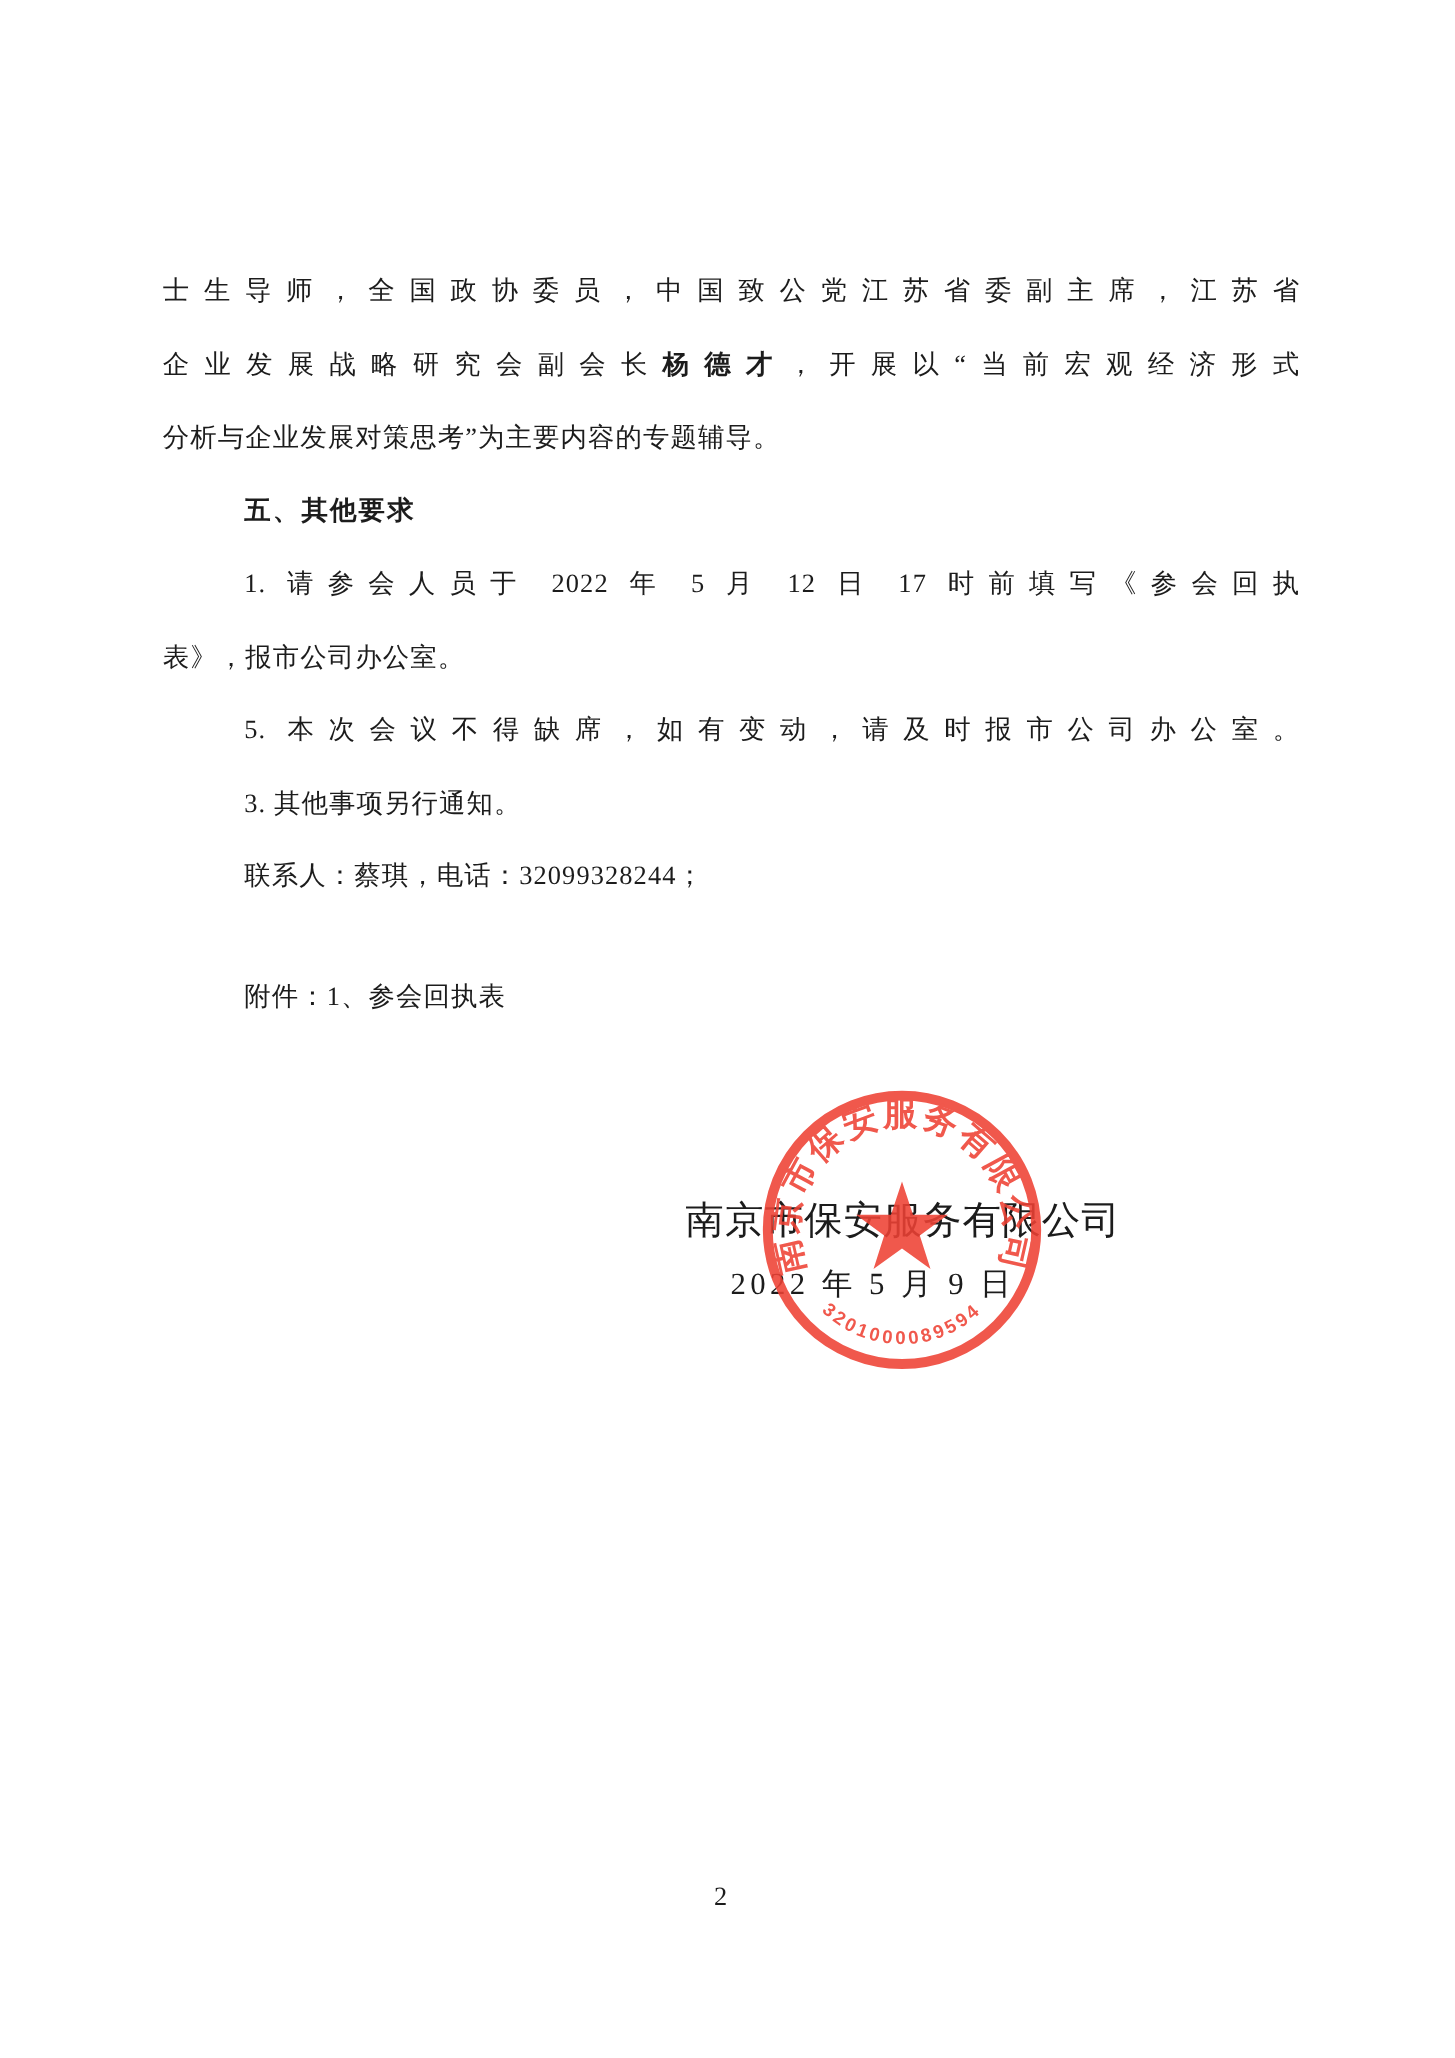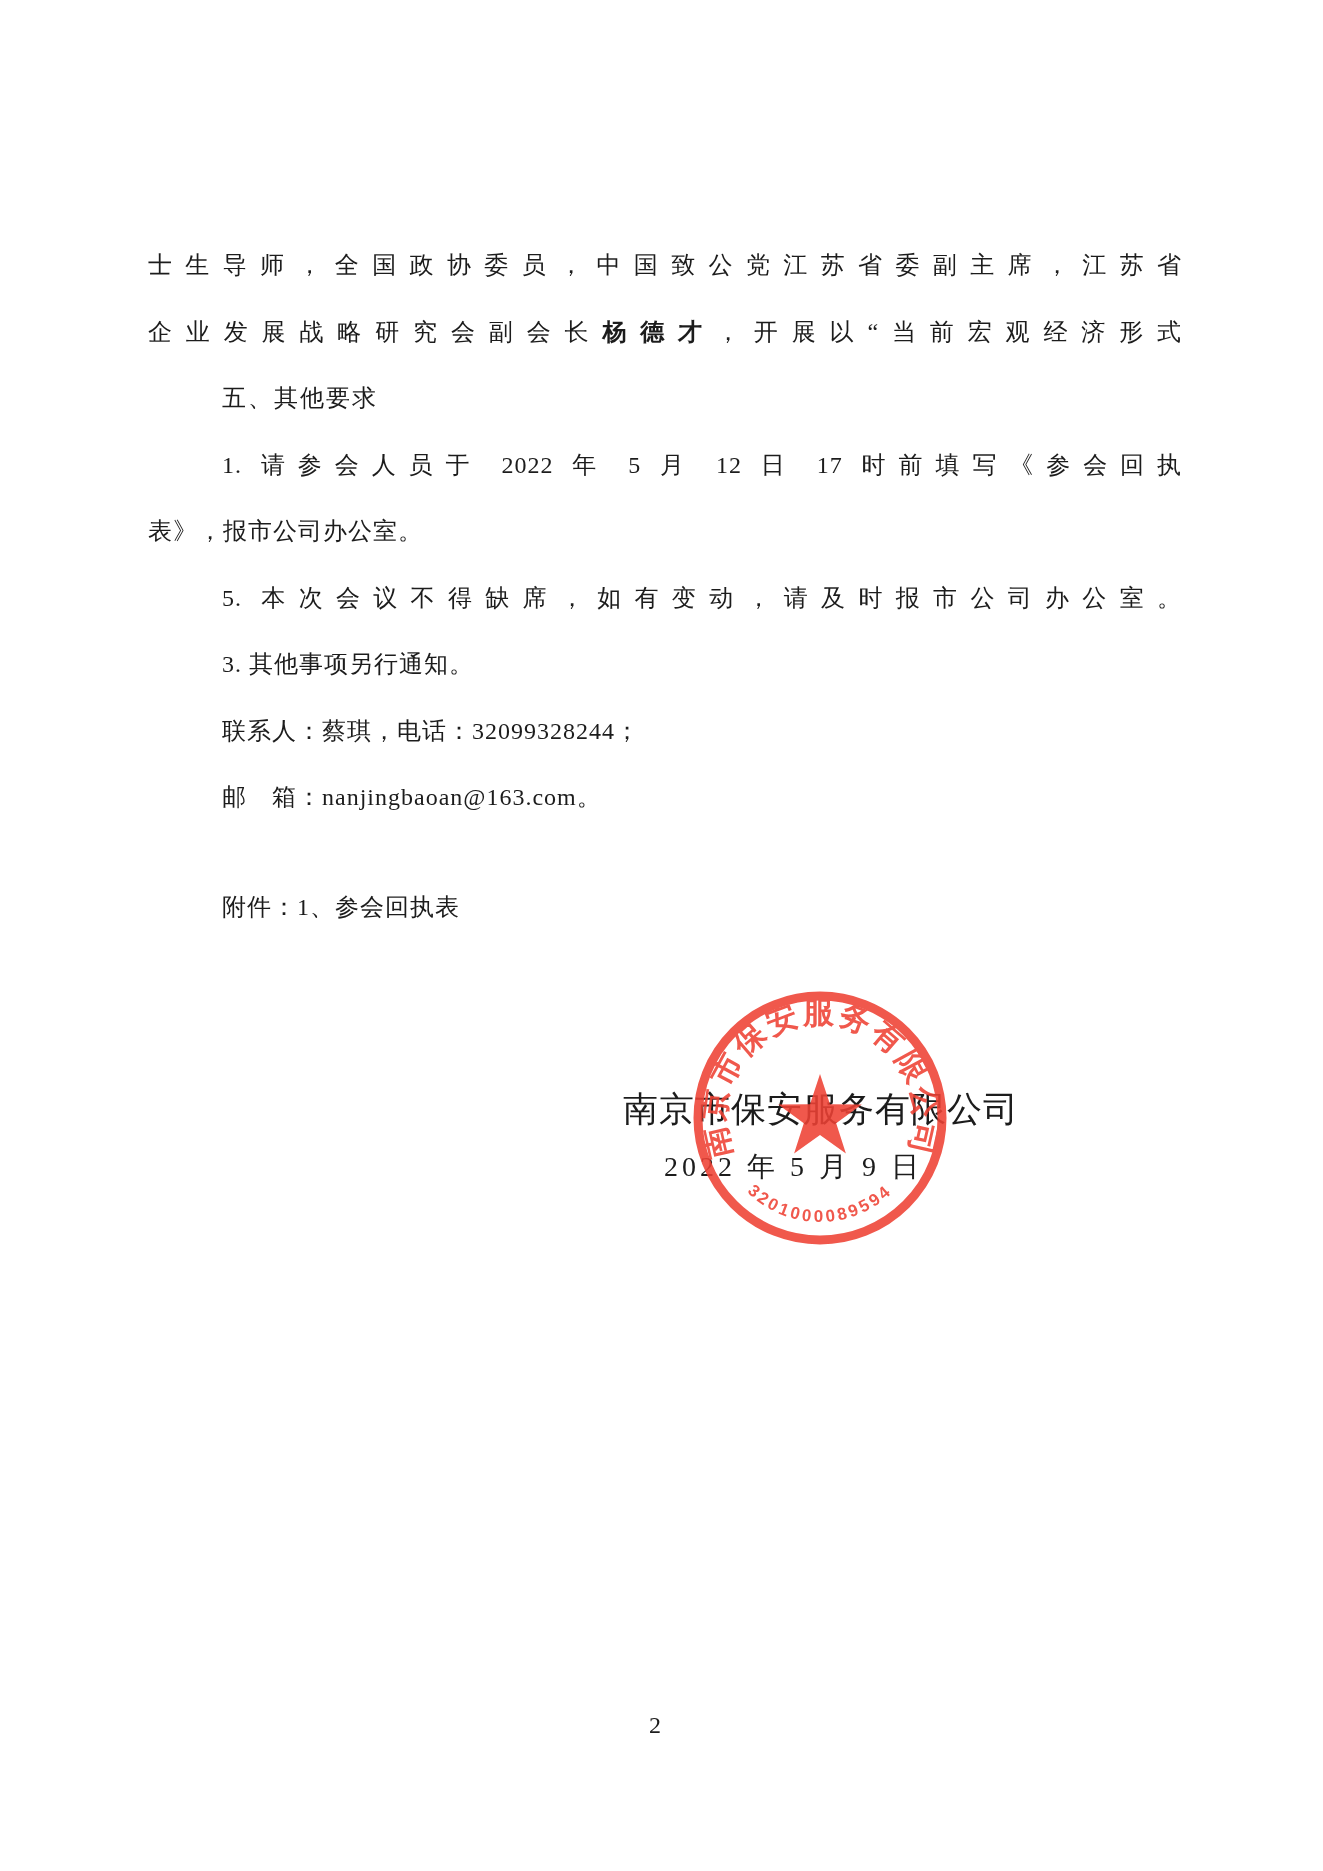--- a/index.html
+++ b/index.html
@@ -16,21 +16,21 @@
     left: 148px; top: 232px; width: 1034px;
     font-size: 24px; line-height: 66.5px;
     text-align: justify;
     letter-spacing: 1px;
   }
   .line { min-height: 66.5px; }
   .jl { text-align-last: justify; }
   .indent { text-indent: 74px; }
   .heading {
     font-family: "Liberation Sans", "DejaVu Sans", sans-serif;
-    font-weight: 400;
+    font-weight: 700;
     letter-spacing: 2px;
   }
   .bold-name { font-weight: 700; margin-top: 16px; }
   .gap-top { margin-top: 43px; }
   .sig-company {
     position: absolute; left: 623px; top: 1086px;
     font-size: 35px; letter-spacing: 1px; white-space: nowrap;
     z-index: 1;
   }
   .sig-date {
@@ -52,27 +52,27 @@
     position: absolute; left: 0; top: 1712px; width: 1310px;
     text-align: center; font-size: 24px;
   }
 </style>
 </head>
 <body>
 
 <div class="doc">
   <div class="line jl">士生导师，全国政协委员，中国致公党江苏省委副主席，江苏省</div>
   <div class="line jl"><span>企业发展战略研究会副会长</span><span class="bold-name">杨德才</span><span>，开展以“当前宏观经济形式</span></div>
+  <div class="line">分析与企业发展对策思考”为主要内容的专题辅导。</div>
   <div class="line heading indent">五、其他要求</div>
   <div class="line jl indent">1. 请参会人员于 2022 年 5 月 12 日 17 时前填写《参会回执</div>
   <div class="line">表》，报市公司办公室。</div>
   <div class="line jl indent">5. 本次会议不得缺席，如有变动，请及时报市公司办公室。</div>
   <div class="line indent">3. 其他事项另行通知。</div>
   <div class="line indent">联系人：蔡琪，电话：32099328244；</div>
-  <div class="line indent">邮　箱：nanjingbaoan@163.com。</div>
   <div class="line indent gap-top">附件：1、参会回执表</div>
 </div>
 
 <div class="sig-company">南京市保安服务有限公司</div>
 <div class="sig-date">2022 年 5 月 9 日</div>
 
 <svg class="stamp" viewBox="0 0 260 260" xmlns="http://www.w3.org/2000/svg">
   <defs>
     <path id="arcTop" d="M 43.9 170.1 A 95 95 0 1 1 216.1 170.1" fill="none"></path>
     <path id="arcBottom" d="M 60.4 207.3 A 104 104 0 0 0 199.6 207.3" fill="none"></path>

